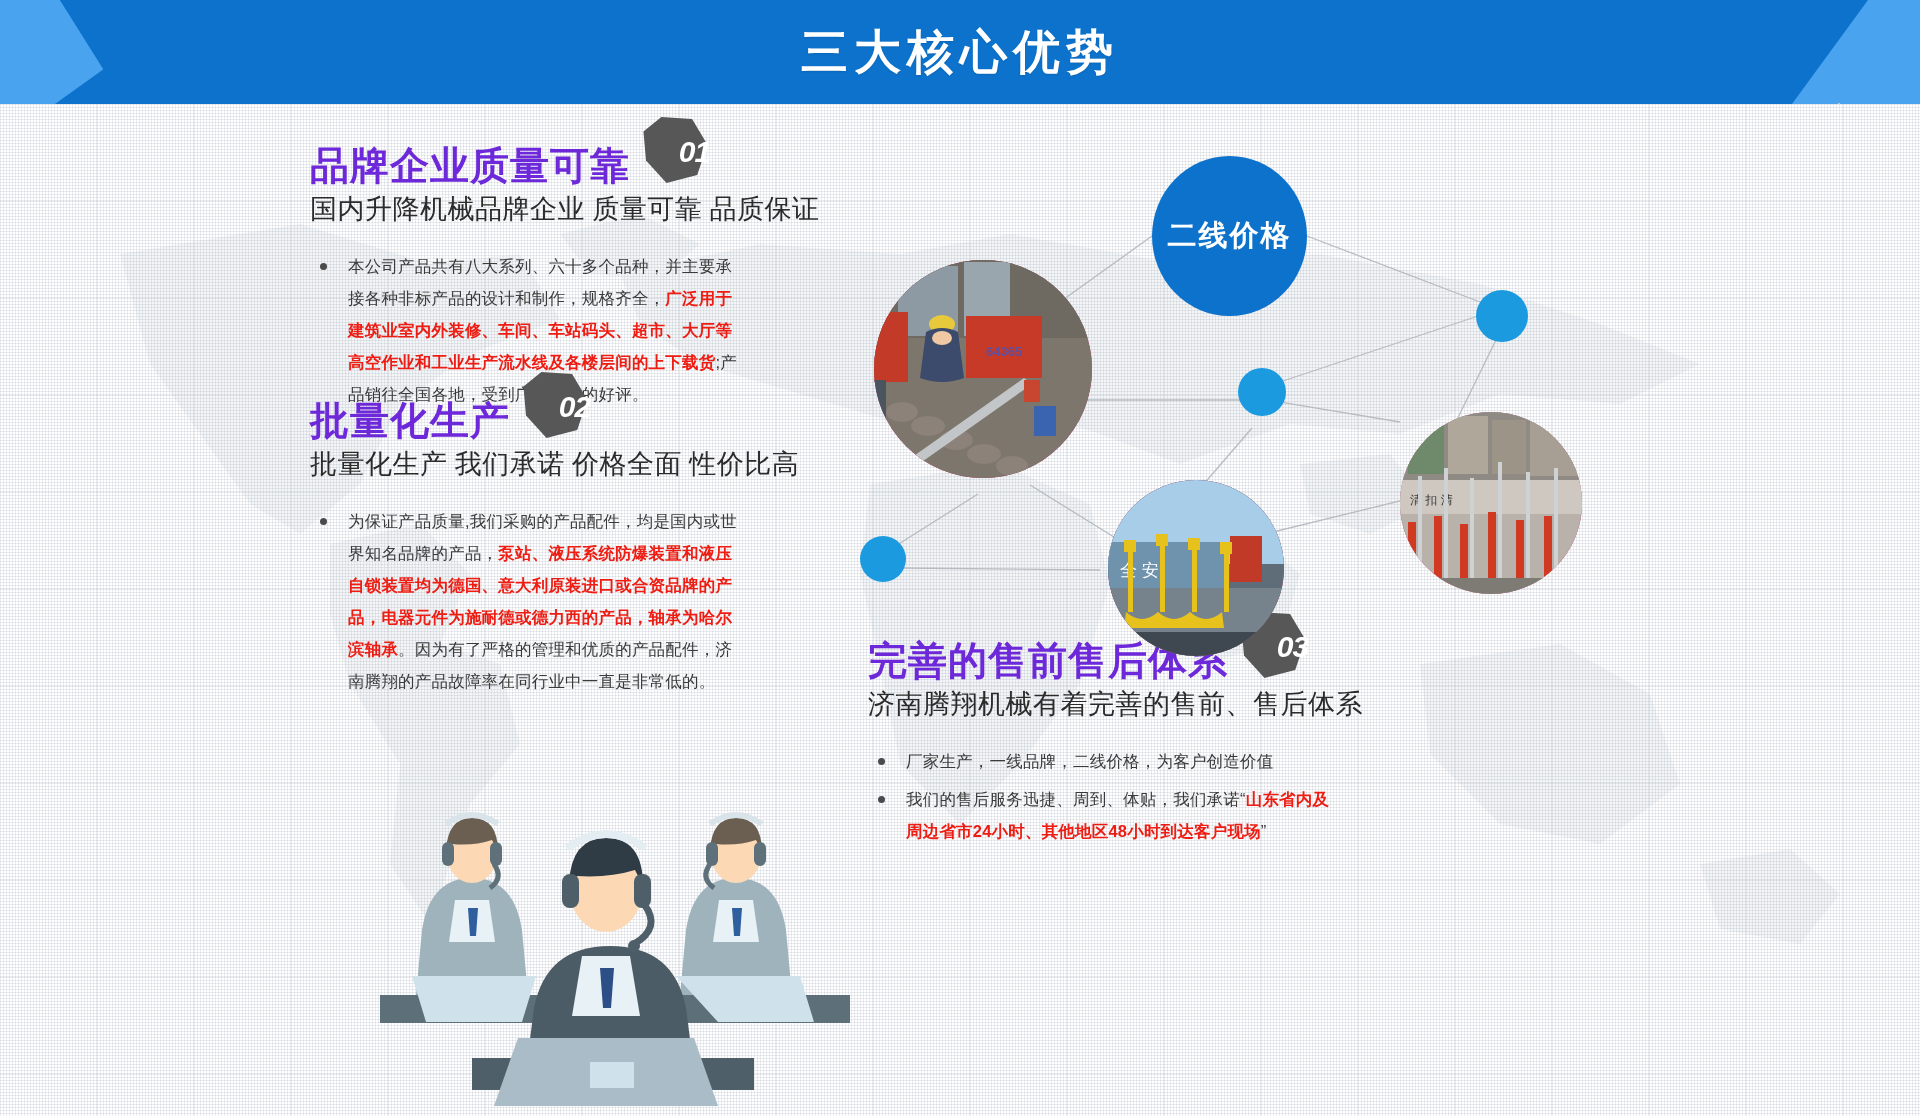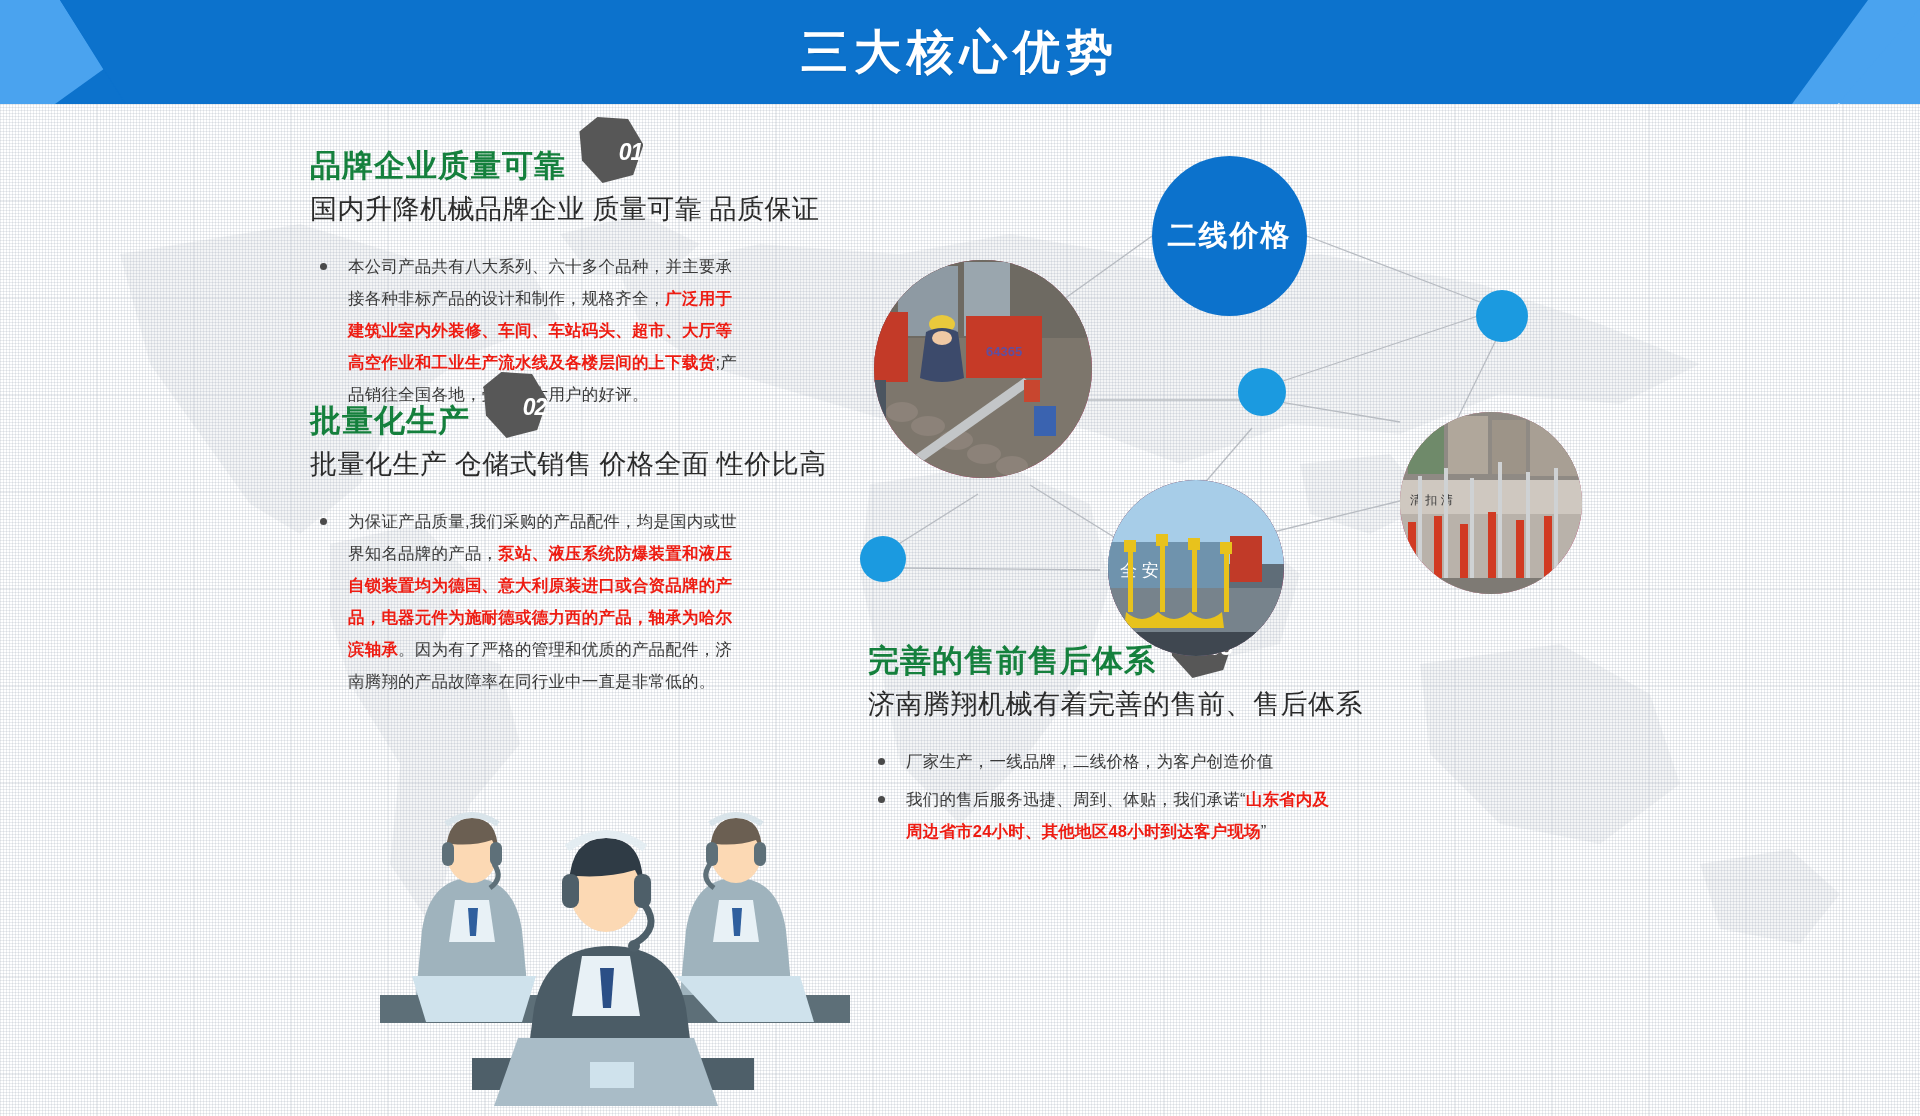--- a/index.html
+++ b/index.html
@@ -62,22 +62,22 @@
   .feature { position: absolute; }
 
   .feat-headrow {
     position: relative;
     display: block;
     white-space: nowrap;
     height: 56px;
   }
   .feat-title {
     display: inline-block;
-    color: #15803d;
-    font-size: 31px;
+    color: #6d28d9;
+    font-size: 39px;
     font-weight: bold;
     letter-spacing: 1px;
     line-height: 56px;
     vertical-align: top;
   }
   .hexnum {
     display: inline-block;
     position: relative;
     width: 64px; height: 66px;
     margin-left: 9px;
@@ -86,21 +86,21 @@
   }
   .hexnum .hexshape {
     position: absolute; inset: 0;
     background: #575757;
     clip-path: polygon(28% 0%, 76% 3%, 100% 42%, 84% 88%, 36% 100%, 4% 66%, 0% 22%);
   }
   .hexnum .hexlabel {
     position: absolute; inset: 0;
     display: flex; align-items: center; justify-content: center;
     color: #ffffff;
-    font-size: 23px;
+    font-size: 30px;
     font-weight: bold;
     font-style: italic;
     letter-spacing: -1px;
     padding-top: 4px;
     padding-left: 38px;
   }
   .feat-sub {
     display: block;
     color: #2b2b2b;
     font-size: 27px;
@@ -210,21 +210,21 @@
   </div>
 
   <div class="feature" style="left:310px; top:393px; width:430px;">
     <div class="feat-headrow">
       <span class="feat-title">批量化生产</span>
       <span class="hexnum">
         <span class="hexshape"></span>
         <span class="hexlabel">02</span>
       </span>
     </div>
-    <div class="feat-sub">批量化生产 仓储式销售 价格全面 性价比高</div>
+    <div class="feat-sub">批量化生产 我们承诺 价格全面 性价比高</div>
     <div class="bullets">
       <div class="bullet"><span>为保证产品质量,我们采购的产品配件，均是国内或世界知名品牌的产品，</span><span class="hl">泵站、液压系统防爆装置和液压自锁装置均为德国、意大利原装进口或合资品牌的产品，电器元件为施耐德或德力西的产品，轴承为哈尔滨轴承</span><span>。因为有了严格的管理和优质的产品配件，济南腾翔的产品故障率在同行业中一直是非常低的。</span></div>
     </div>
   </div>
 
   <div class="feature" style="left:868px; top:633px; width:470px;">
     <div class="feat-headrow">
       <span class="feat-title">完善的售前售后体系</span>
       <span class="hexnum">
         <span class="hexshape"></span>

